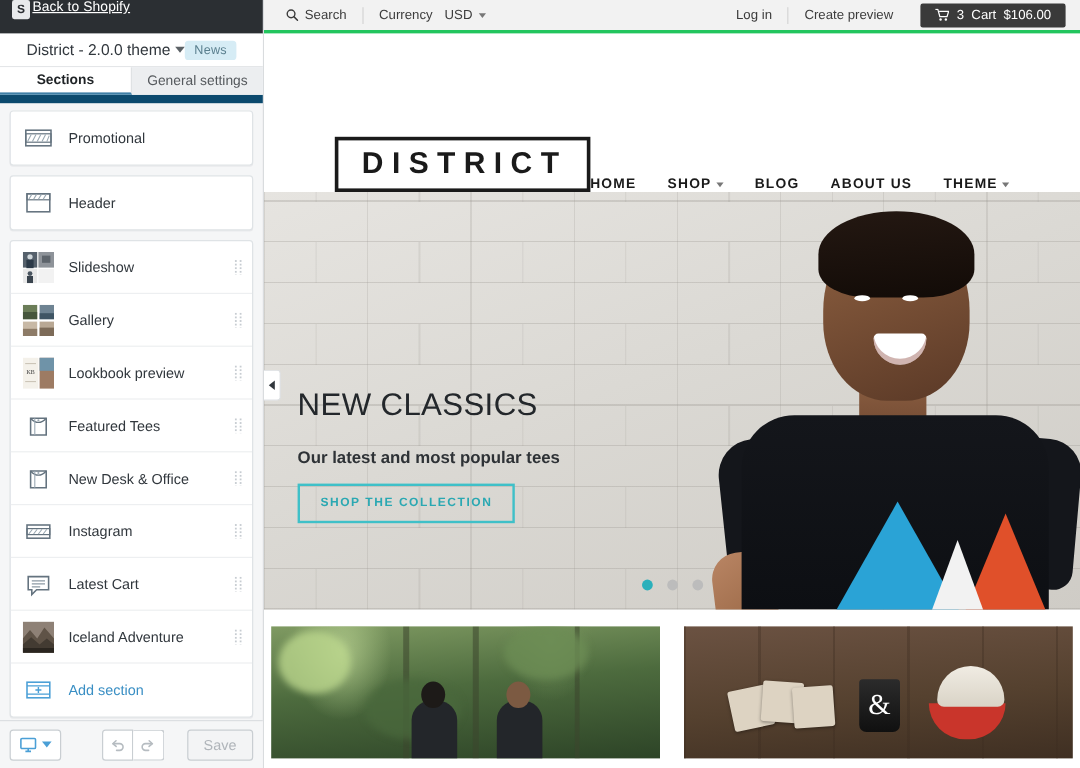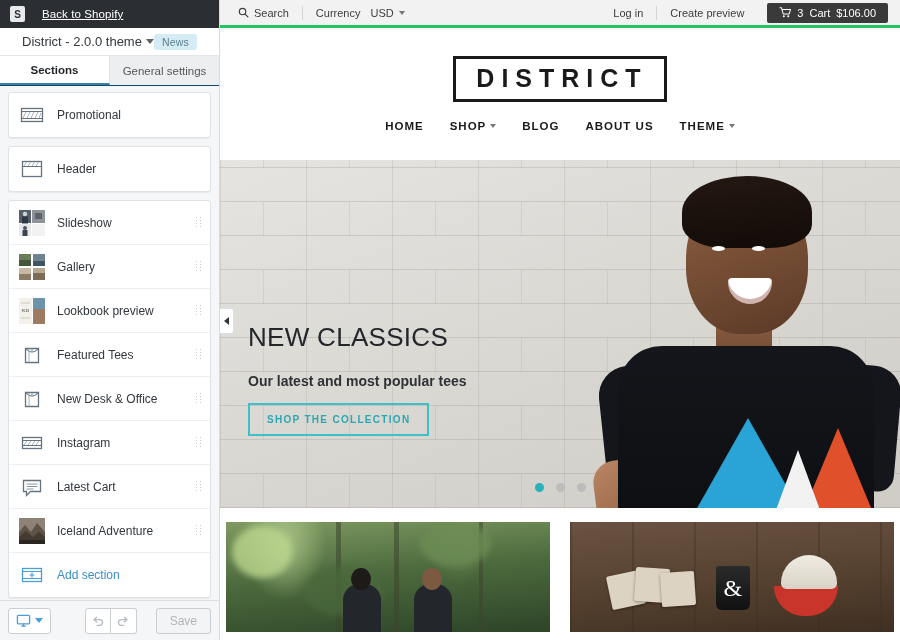--- a/index.html
+++ b/index.html
@@ -14,21 +14,21 @@
   
   .sidebar {
     width: 220px; height: 640px;
     background: #f5f6f7;
     display: flex; flex-direction: column;
     position: relative; z-index: 5;
     border-right: 1px solid #d9dcde;
   }
   .topbar-shopify {
     height: 28px; background: #2b2f33;
-    display: flex; align-items: center; gap: 17px;
+    display: flex; align-items: flex-start; gap: 2px;
     padding: 0 10px; flex: 0 0 28px;
   }
   .shopify-logo {
     width: 15px; height: 16px; border-radius: 2px;
     background: #e8eaec; position: relative; flex: 0 0 auto;
   }
   .shopify-logo::after {
     content: "S"; position: absolute; inset: 0;
     font-size: 10px; font-weight: bold; color: #2b2f33;
     display: flex; align-items: center; justify-content: center;
@@ -56,21 +56,21 @@
   }
   .live-badge {
     background: #d6ecf5; color: #5a7f8e;
     font-size: 10.5px; padding: 2px 8px; border-radius: 3px;
     letter-spacing: .2px;
   }
 
   .tabs {
     display: flex; flex: 0 0 30px; height: 30px;
     background: #f5f6f7;
-    border-bottom: 1px solid #0c4a6e;
+    border-bottom: 7px solid #0c4a6e;
   }
   .tab {
     flex: 1; display: flex; align-items: center; justify-content: center;
     font-size: 11.5px; color: #55595d; cursor: pointer;
     background: #eceef0; border-right: 1px solid #dfe2e4;
   }
   .tab.active {
     background: #fff; color: #1f2326; font-weight: bold;
     border-bottom: 2px solid #3f7fa6;
   }
@@ -179,21 +179,21 @@
   .cart-btn {
     background: #3a3a3a; color: #fff;
     height: 20px; border-radius: 2px;
     display: flex; align-items: center; gap: 6px;
     padding: 0 12px; font-size: 11px; margin-left: 10px; cursor: pointer;
     white-space: nowrap;
   }
 
   .store-header {
     height: 132px; background: #fff;
-    display: flex; flex-direction: column; align-items: center;
+    display: flex; align-items: flex-end;
     justify-content: center;
   }
   .logo-box {
     border: 3px solid #1a1a1a; padding: 7px 16px 8px 20px;
     font-size: 25px; font-weight: bold; letter-spacing: 7px;
     color: #1a1a1a; line-height: 1;
   }
   .store-nav {
     display: flex; gap: 26px; margin-top: 18px;
     font-size: 11.5px; font-weight: bold; letter-spacing: 1px;

